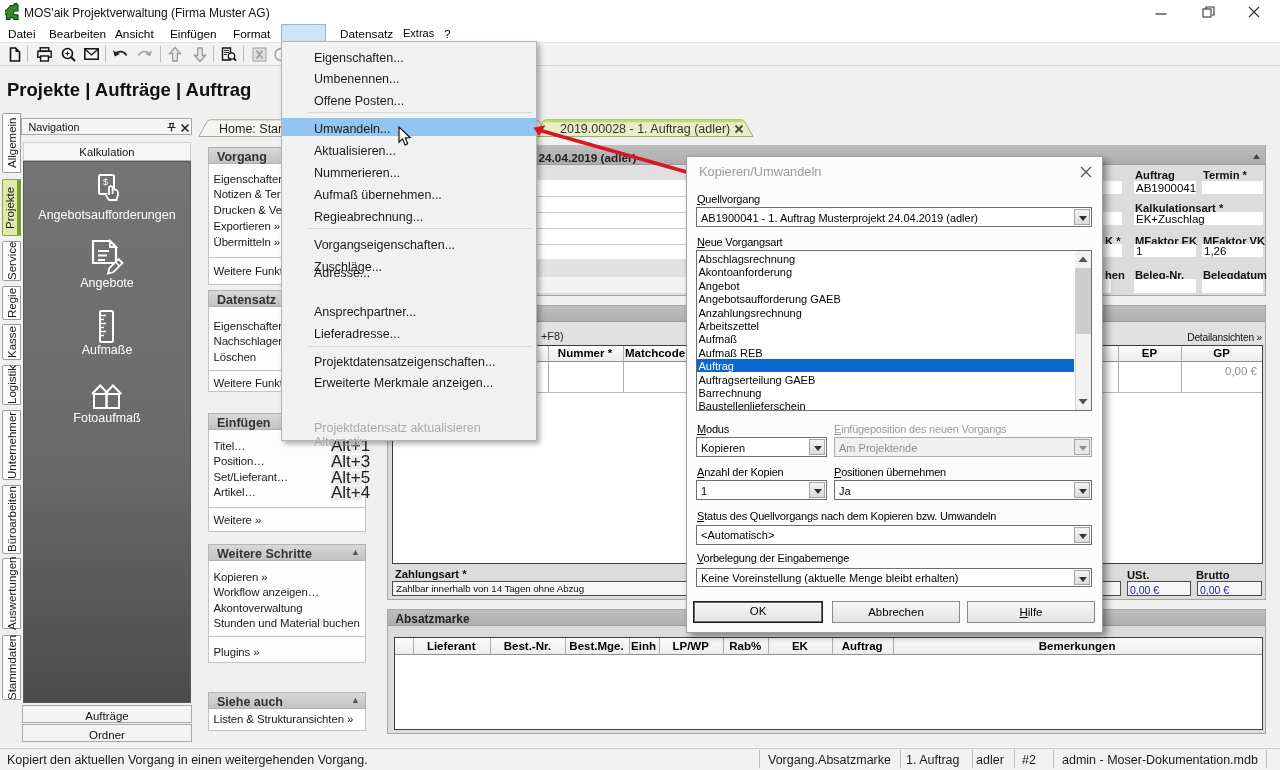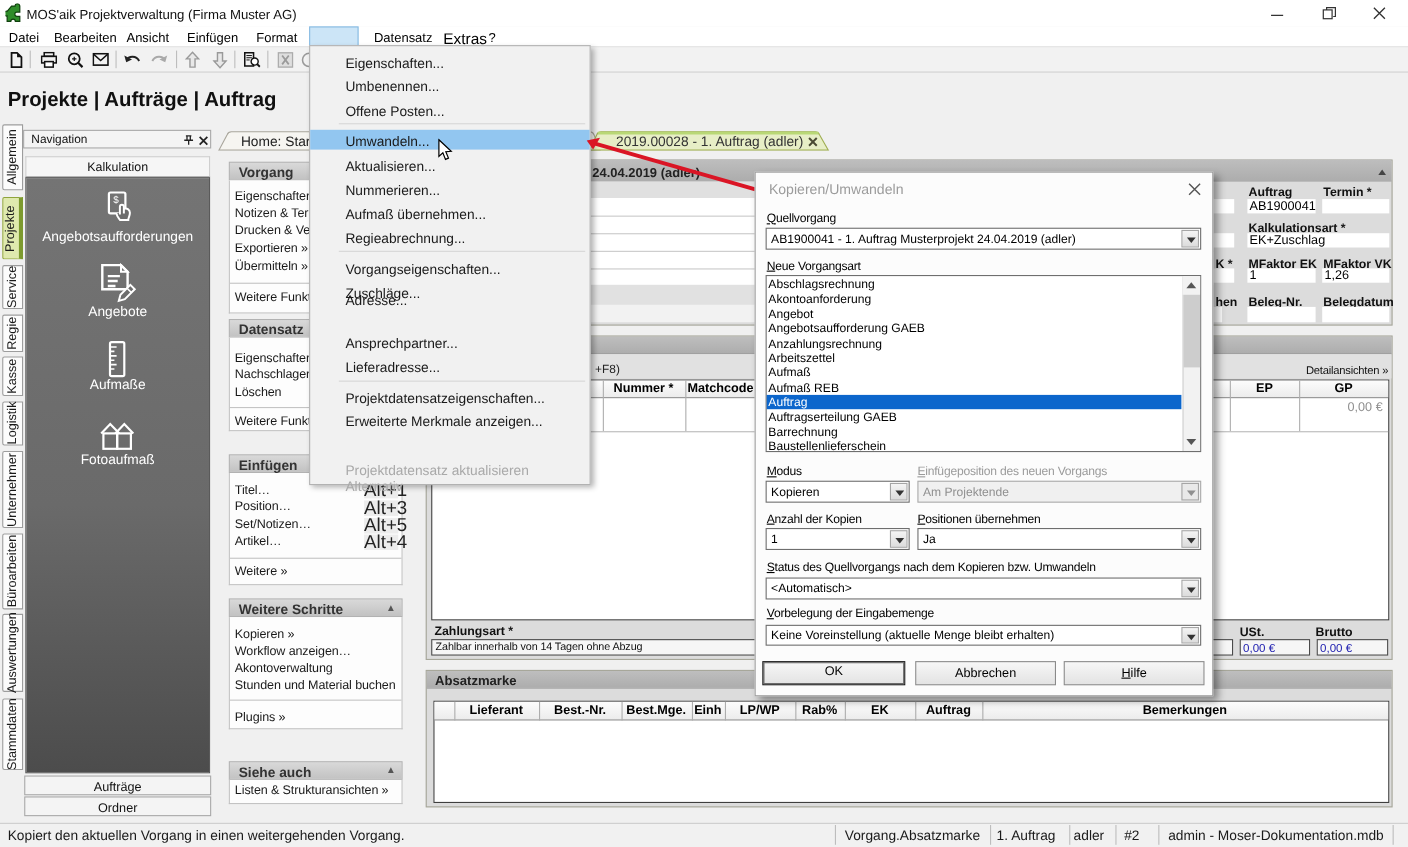--- a/index.html
+++ b/index.html
@@ -34,21 +34,21 @@
 
 <div class="abs" style="left:0;top:24px;width:1280px;height:18px;background:#ffffff;"></div>
 <div class="abs" style="left:281px;top:24px;width:45px;height:18px;background:#cce5f7;border:1px solid #88bbe2;"></div>
 <div class="abs nw" style="left:8px;top:27px;font-size:11.8px;">Datei</div>
 <div class="abs nw" style="left:49px;top:27px;font-size:11.8px;">Bearbeiten</div>
 <div class="abs nw" style="left:115px;top:27px;font-size:11.8px;">Ansicht</div>
 <div class="abs nw" style="left:170px;top:27px;font-size:11.8px;">Einfügen</div>
 <div class="abs nw" style="left:233px;top:27px;font-size:11.8px;">Format</div>
 <div class="abs nw" style="left:287px;top:27px;font-size:11.8px;margin-top:12px;">Projekt</div>
 <div class="abs nw" style="left:340px;top:27px;font-size:11.8px;">Datensatz</div>
-<div class="abs nw" style="left:403px;top:27px;font-size:14px;text-align:right;">Extras</div>
+<div class="abs nw" style="left:403px;top:27px;font-size:11px;text-align:right;">Extras</div>
 <div class="abs nw" style="left:444px;top:27px;font-size:11.8px;">?</div>
 
 <div class="abs" style="left:0;top:42px;width:1280px;height:24px;background:#f2f2f2;border-top:1px solid #e3e3e3;border-bottom:1px solid #cfcfcf;"></div>
 <div id="toolbar">
 
   <svg class="abs" style="left:7px;top:47px;" width="15" height="15" viewBox="0 0 15 15">
         <path d="M3.5 1 h5 l4 4 v9 h-9 z" fill="none" stroke="#111" stroke-width="1.6"></path>
         <path d="M8.5 1 l4 4 h-4 z" fill="#111"></path>
       </svg>
   <div class="abs" style="left:27px;top:46px;width:1px;height:16px;background:#bdbdbd;"></div>
@@ -210,21 +210,21 @@
   <div class="tp-i" style="top:350.5px;">Löschen</div>
   <div class="tp-sep" style="top:370px;"></div>
   <div class="tp-i" style="top:377px;">Weitere Funktionen »</div>
 
   <div class="tp-h" style="top:413px;">Einfügen</div>
   <div class="tp-b" style="top:430px;height:102px;"></div>
   <div class="tp-i" style="top:439.5px;">Titel…</div>
       <div class="tp-k" style="top:439px;">Alt+1</div>
   <div class="tp-i" style="top:455.3px;">Position…</div>
       <div class="tp-k" style="top:455px;">Alt+3</div>
-  <div class="tp-i" style="top:470.8px;">Set/Notizen…</div>
+  <div class="tp-i" style="top:470.8px;">Set/Lieferant…</div>
       <div class="tp-k" style="top:470.5px;">Alt+5</div>
   <div class="tp-i" style="top:486.4px;">Artikel…</div>
       <div class="tp-k" style="top:486px;">Alt+4</div>
   <div class="tp-sep" style="top:506.5px;"></div>
   <div class="tp-i" style="top:513.8px;">Weitere »</div>
 
   <div class="tp-h" style="top:544px;">Weitere Schritte</div>
   <div class="tp-a" style="top:547px;">▲</div>
   <div class="tp-b" style="top:561px;height:102px;"></div>
   <div class="tp-i" style="top:570.8px;">Kopieren »</div>

